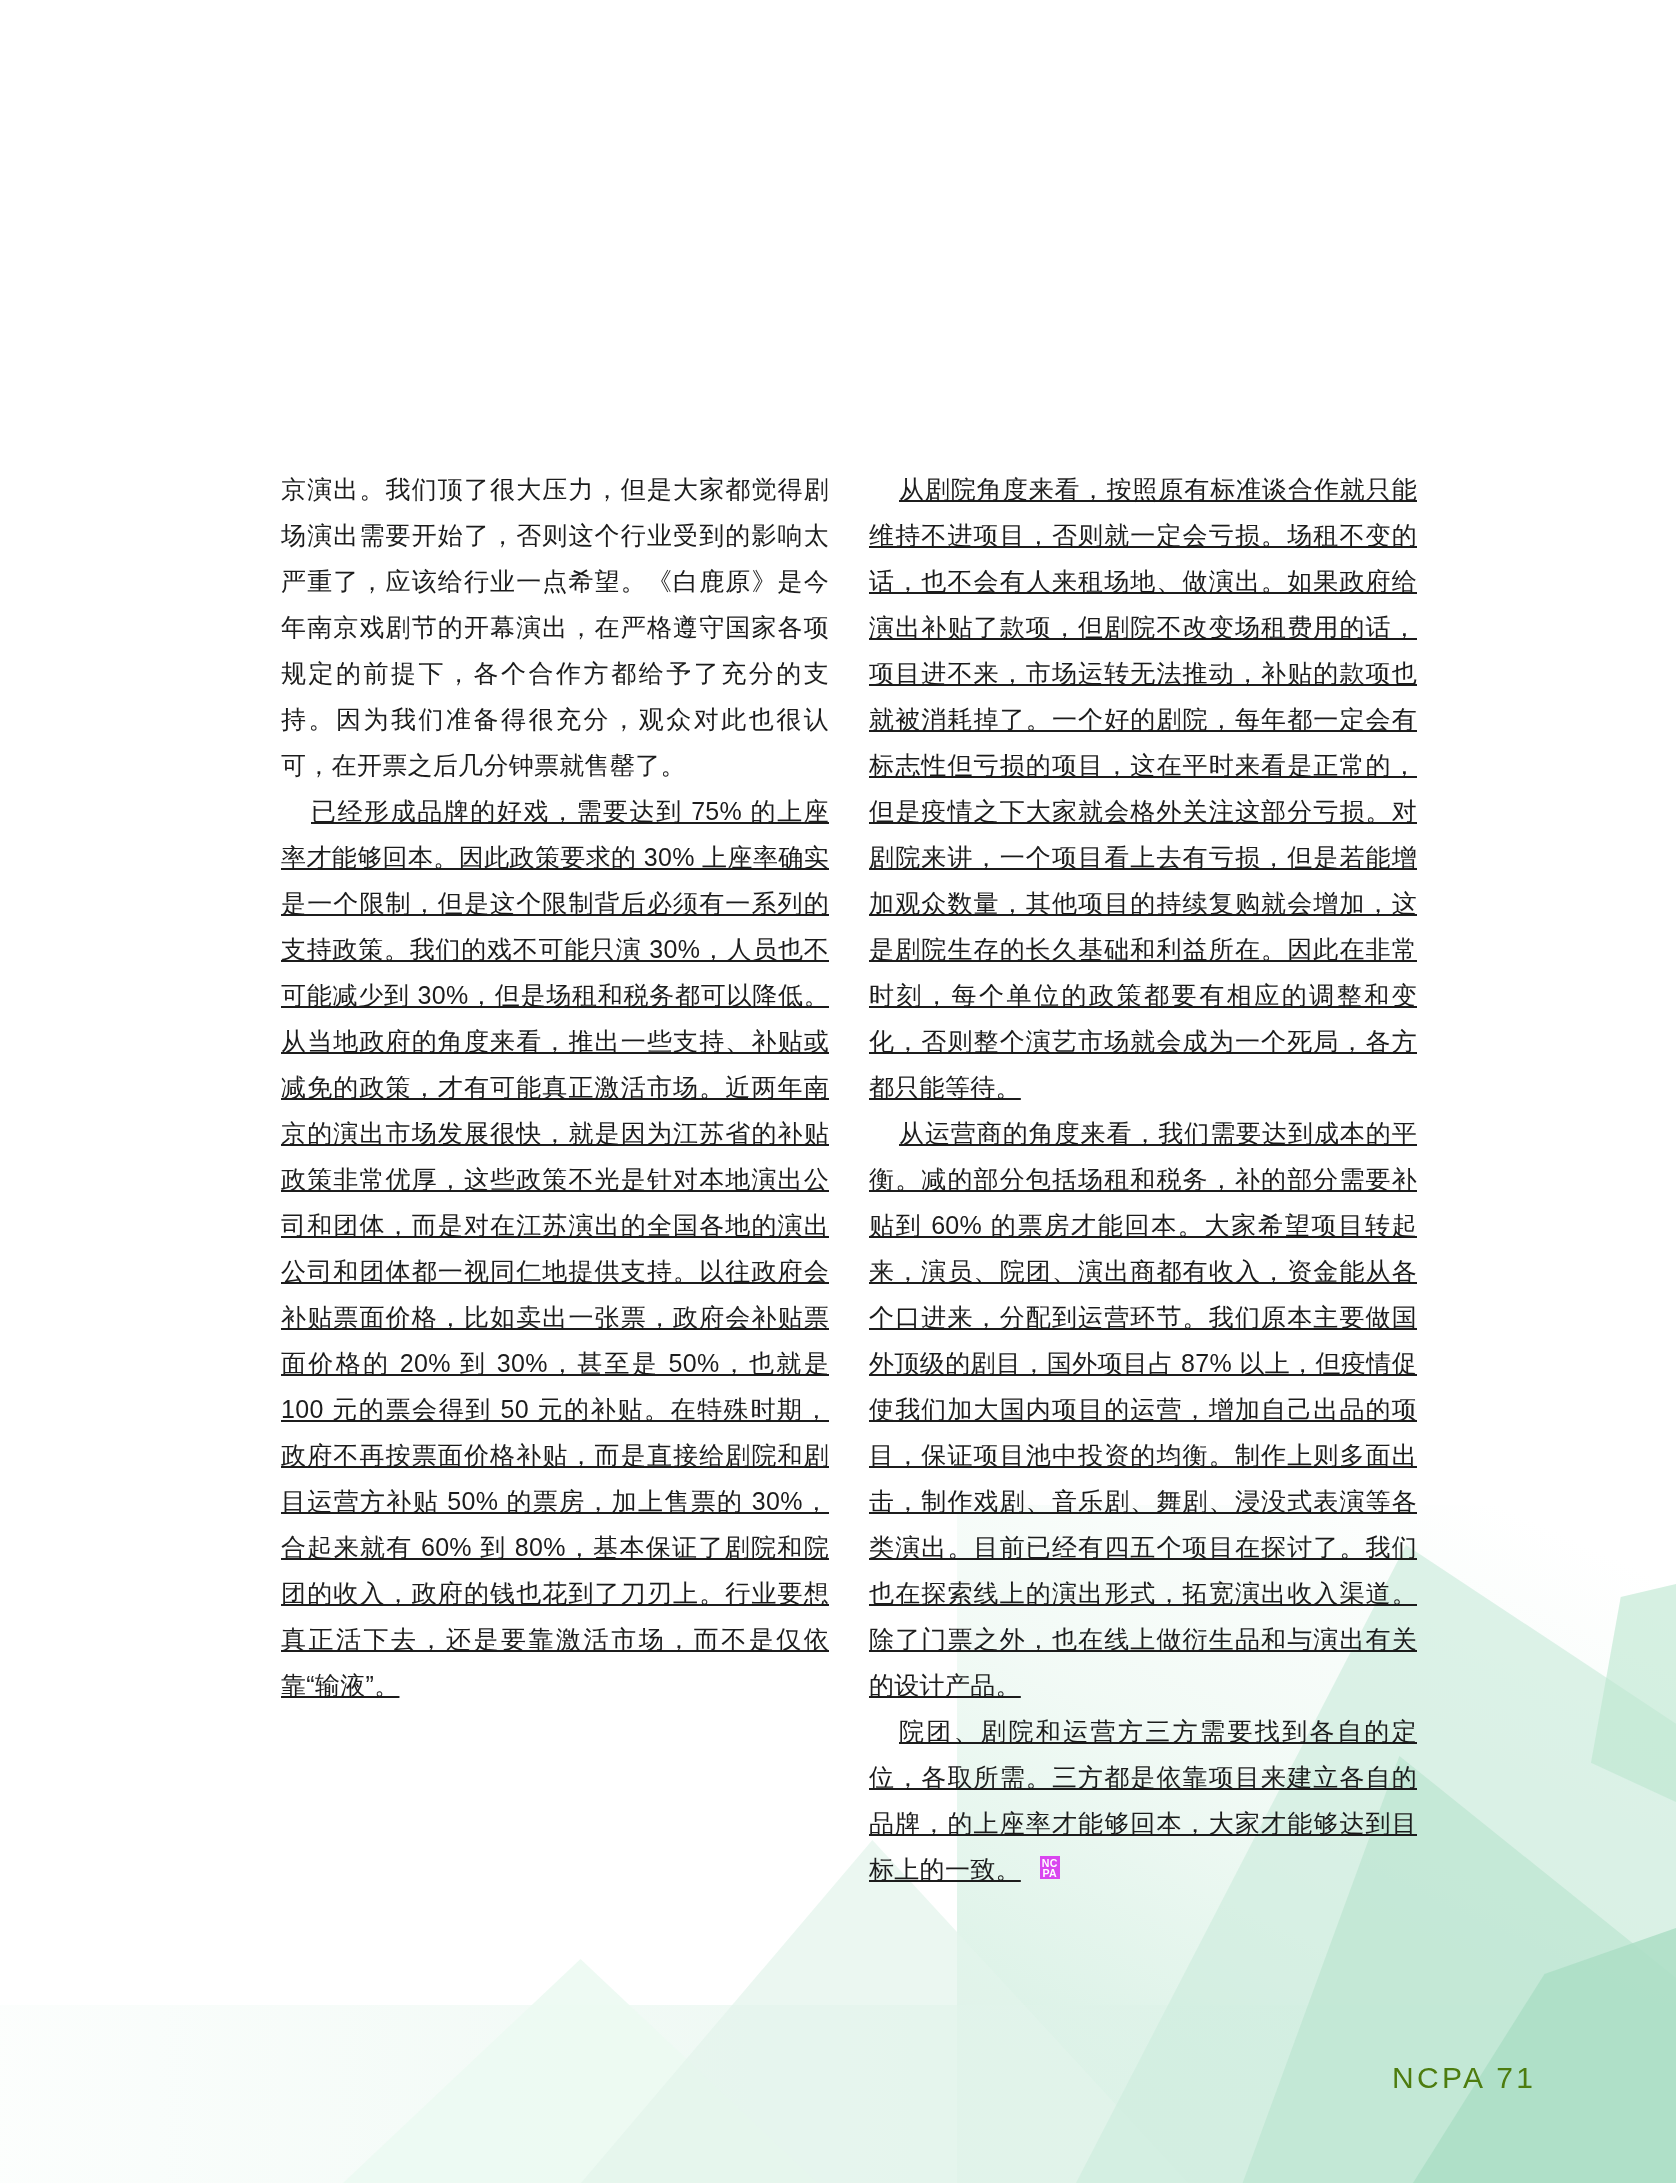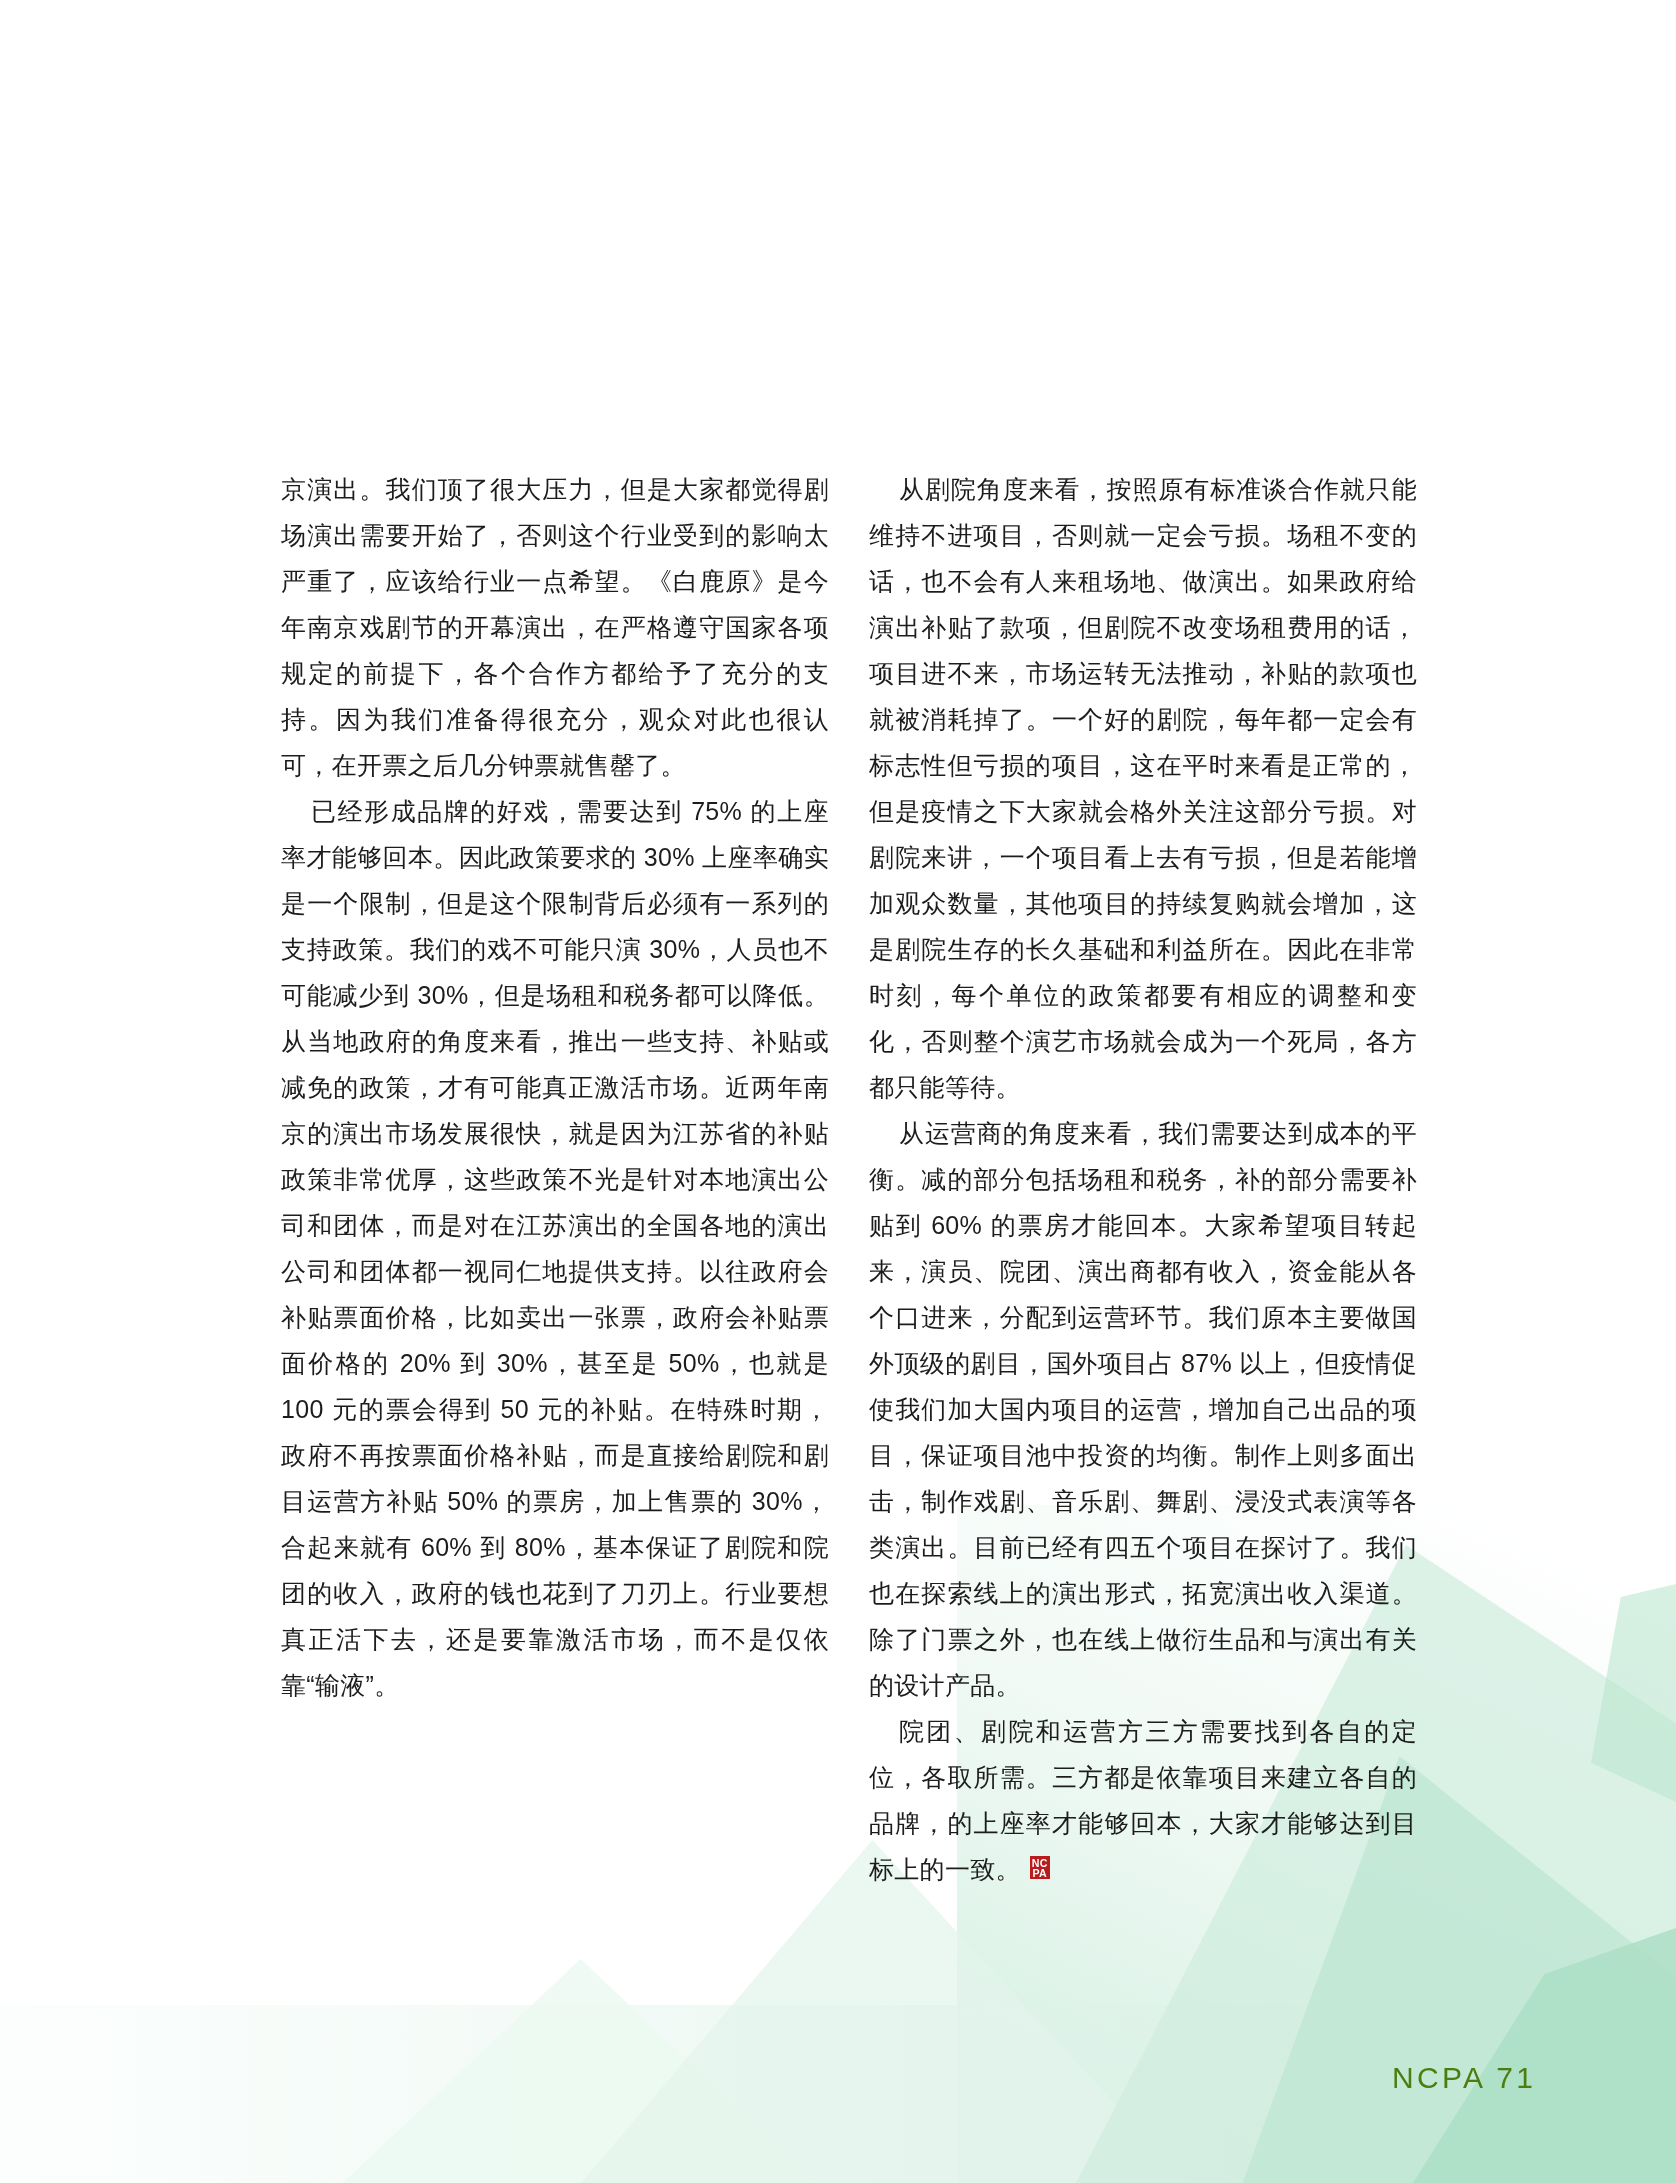--- a/index.html
+++ b/index.html
@@ -32,33 +32,34 @@
     color: #1c1c1c;
     text-align: justify;
     letter-spacing: 0.3px;
   }
   .col p {
     margin: 0;
     padding: 0;
   }
   .col p.indent {
     text-indent: 30px;
+    text-decoration: underline;
   }
 
   
   .stamp {
     display: inline-block;
-    background: #b91c1c;
+    background: #d946ef;
     color: #ffffff;
     font-weight: bold;
     font-size: 10.6px;
     line-height: 10px;
     letter-spacing: 0.3px;
     padding: 2px 2px 1.3px 2px;
-    margin-left: 9px;
+    margin-left: 19px;
     vertical-align: 1.3px;
     text-indent: 0;
   }
   .stamp span {
     display: block;
     text-align: center;
   }
 
   
   .footer {

